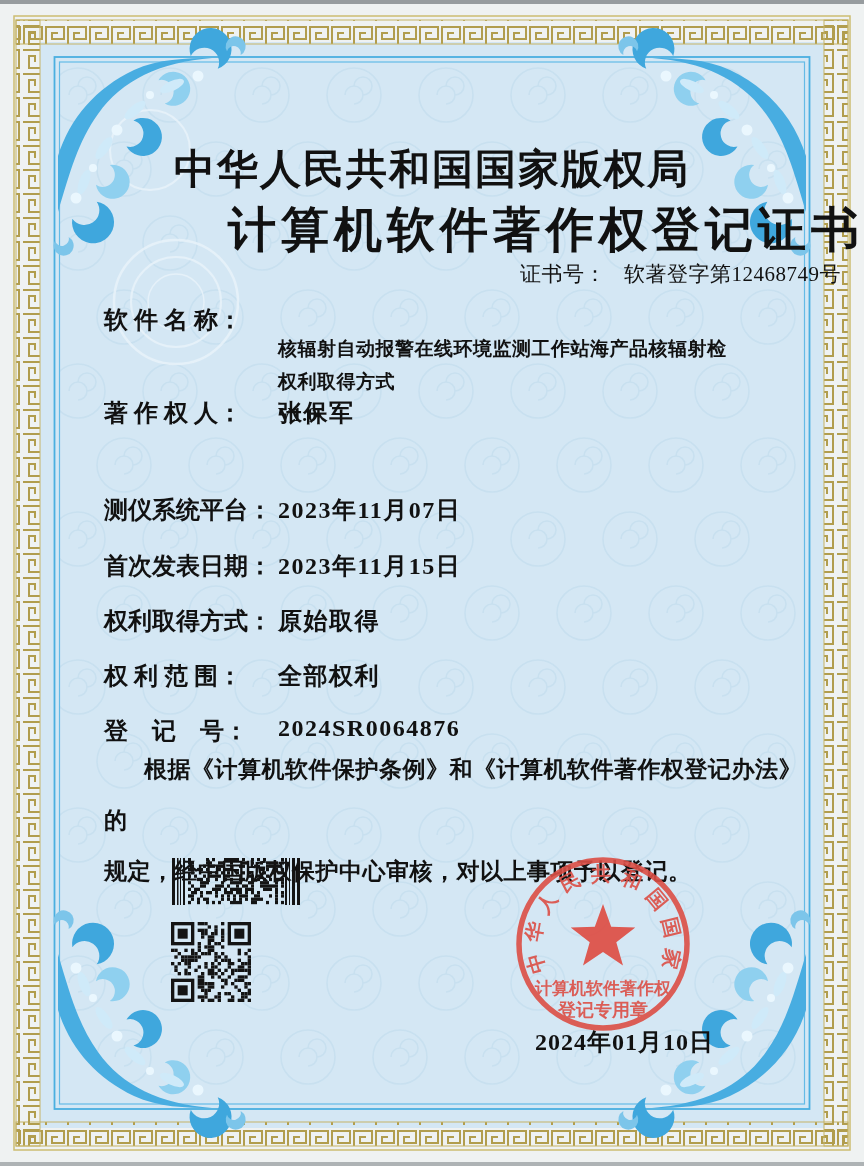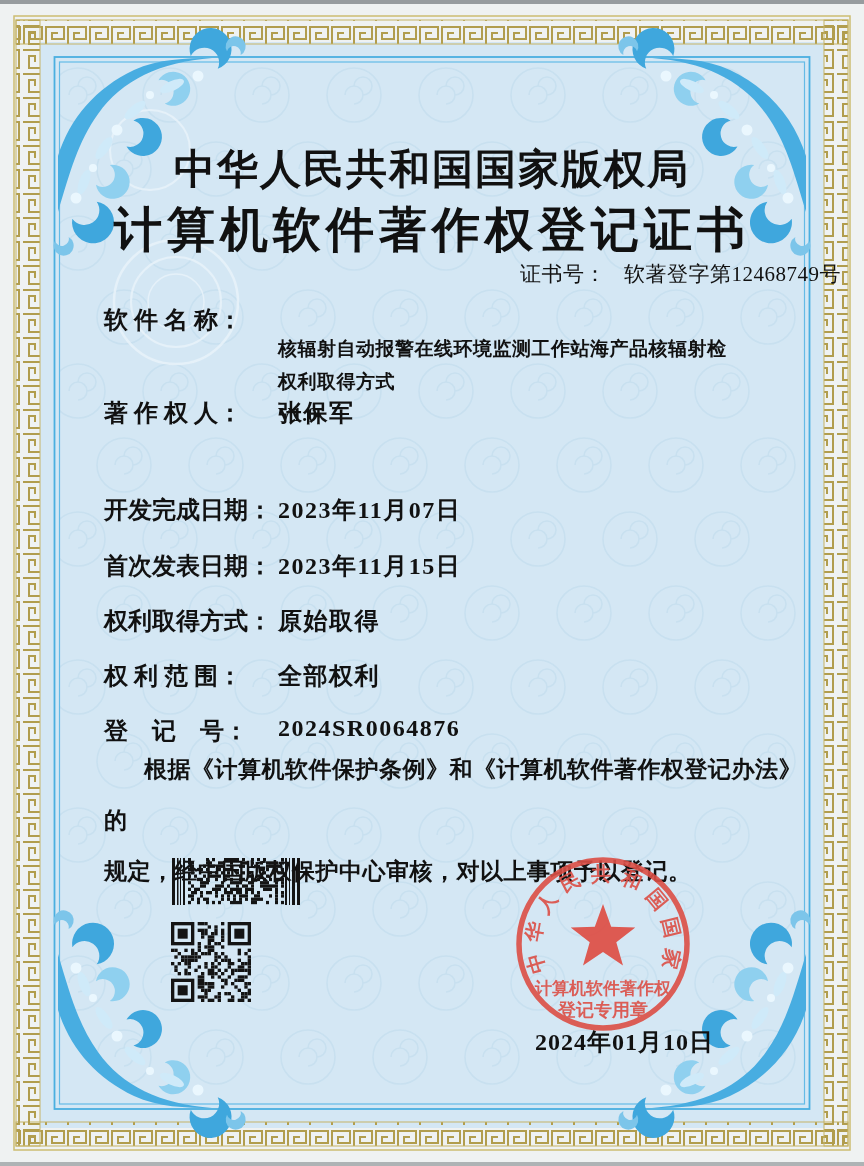--- a/index.html
+++ b/index.html
@@ -12,21 +12,21 @@
   .scan-edge-top{position:absolute;left:0;top:0;width:864px;height:4px;background:#979c9f;}
   .scan-edge-bottom{position:absolute;left:0;bottom:0;width:864px;height:4px;background:#aeb3b5;}
   svg.decor{position:absolute;left:0;top:0;z-index:1;}
   .content{position:absolute;left:0;top:0;width:864px;height:1166px;z-index:2;padding-left:29px;}
 
   .issuer{
     position:absolute;left:0;top:142px;width:864px;text-align:center;
     font-size:41px;font-weight:bold;letter-spacing:2px;margin:0;
   }
   .cert-title{
-    position:absolute;left:0;top:198px;width:864px;text-align:center;
+    position:absolute;left:0;top:198px;width:864px;text-align:right;
     font-size:48px;font-weight:bold;letter-spacing:5px;margin:0;
   }
   .cert-no{
     position:absolute;right:52px;top:260px;
     font-size:21px;font-weight:normal;letter-spacing:0.5px;
   }
   .cert-no .v{margin-left:18px;}
 
   .row{position:absolute;left:104px;font-size:24px;font-weight:bold;white-space:nowrap;font-family:Liberation Serif, serif;}
   .row .lbl{display:inline-block;width:174px;vertical-align:top;}
@@ -407,21 +407,21 @@
       <span class="lbl">软 件 名 称：</span><span class="val-lines">
         <div>核辐射自动报警在线环境监测工作站海产品核辐射检</div>
         <div>权利取得方式</div>
         <div>V1.0</div>
       </span>
     </div>
     <div class="row" style="top:397px">
       <span class="lbl">著 作 权 人：</span><span class="val">张保军</span>
     </div>
     <div class="row" style="top:494px">
-      <span class="lbl">开发完成日期：</span><span class="val">2023年11月07日</span>
+      <span class="lbl">测仪系统平台：</span><span class="val">2023年11月07日</span>
     </div>
     <div class="row" style="top:550px">
       <span class="lbl">首次发表日期：</span><span class="val">2023年11月15日</span>
     </div>
     <div class="row" style="top:605px">
       <span class="lbl">权利取得方式：</span><span class="val">原始取得</span>
     </div>
     <div class="row" style="top:660px">
       <span class="lbl">权 利 范 围：</span><span class="val">全部权利</span>
     </div>

